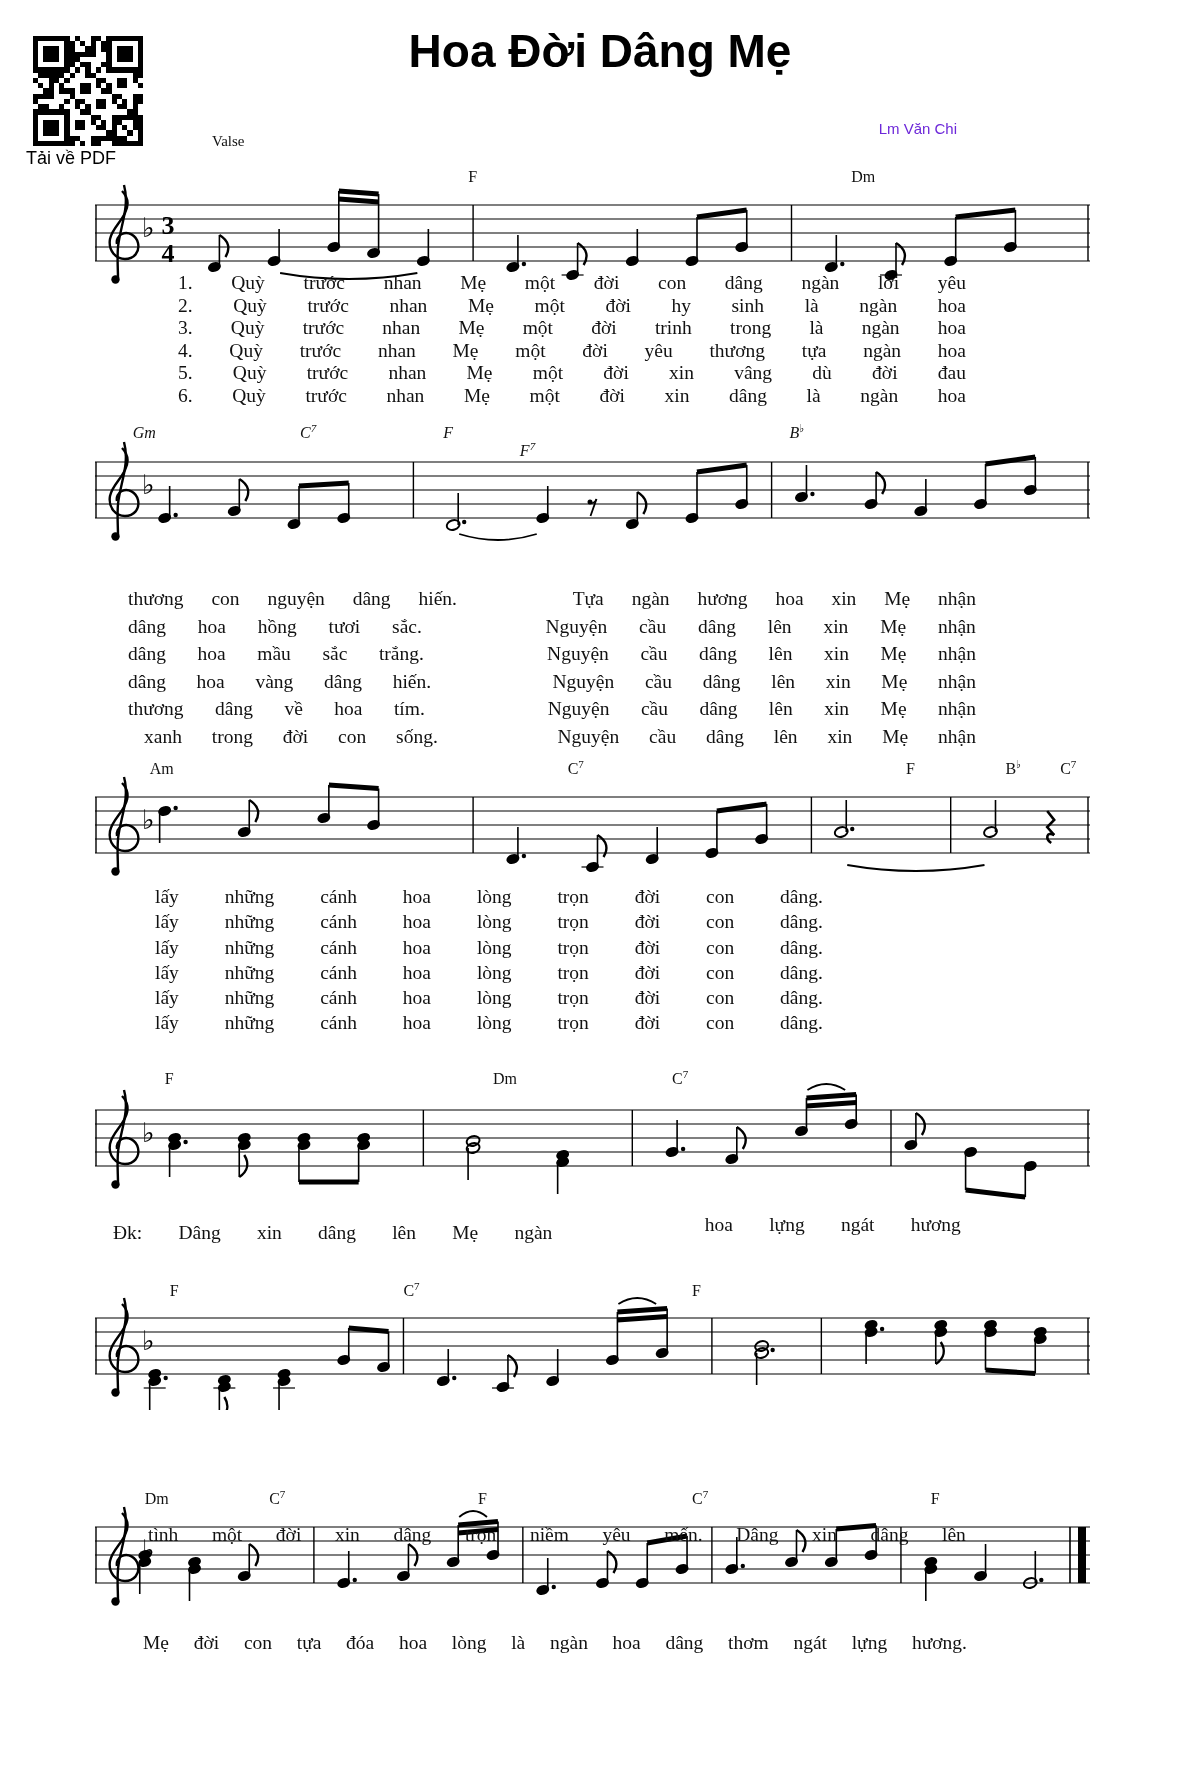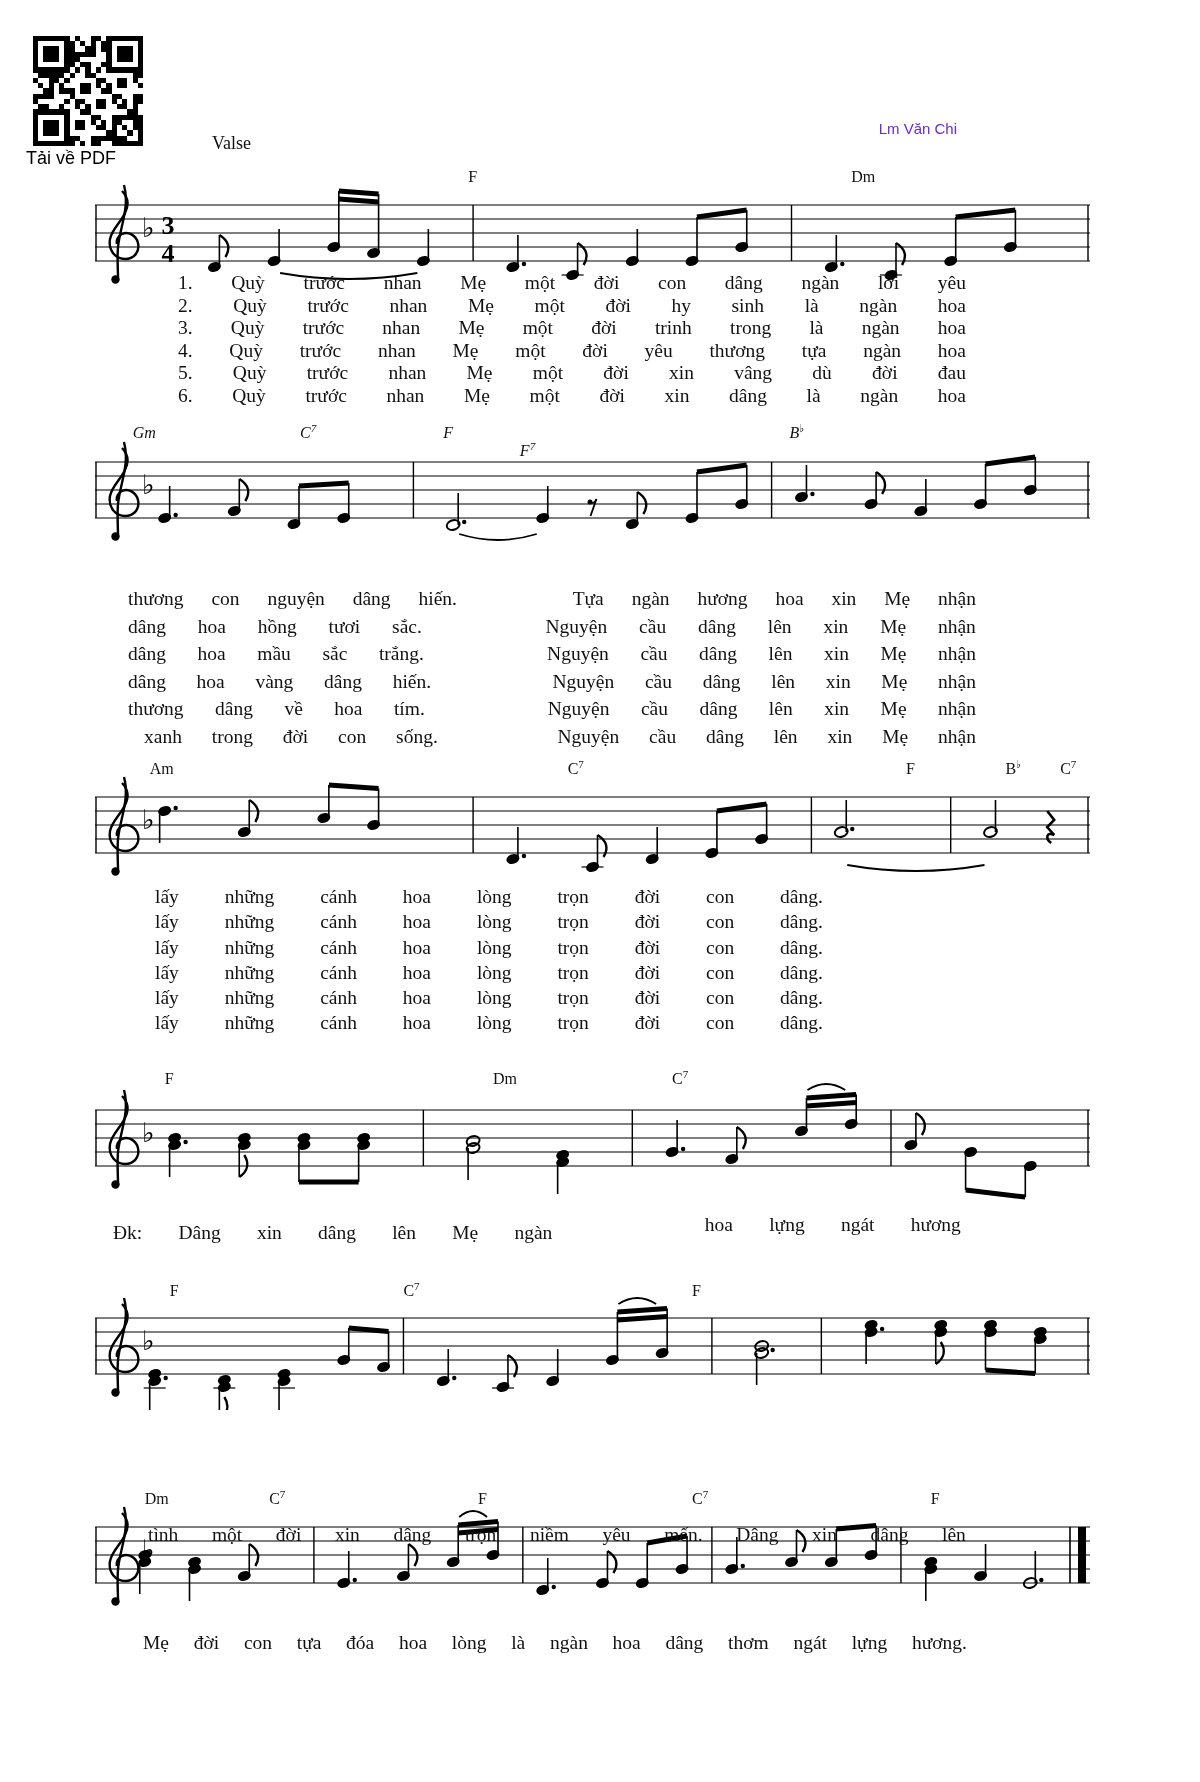--- a/index.html
+++ b/index.html
@@ -3,21 +3,21 @@
 <meta charset="utf-8">
 <style>
   html,body{margin:0;padding:0;background:#e8e8e8;}
   .page{position:relative;width:1200px;height:1782px;background:#ffffff;margin:0 auto;
         font-family:"Liberation Serif","DejaVu Serif",serif;color:#111;overflow:hidden;}
   .qr{position:absolute;left:33px;top:36px;width:110px;height:110px;cursor:pointer;}
   .qr-label{position:absolute;left:26px;top:148px;font-family:"Liberation Sans","DejaVu Sans",sans-serif;
         font-size:18px;color:#000;cursor:pointer;}
   .title{position:absolute;left:0;top:24px;width:100%;text-align:center;
         font-family:"Liberation Sans","DejaVu Sans",sans-serif;font-weight:bold;font-size:46px;color:#000;}
-  .tempo{position:absolute;left:212px;top:133px;font-size:18px;font-family:Liberation Serif, serif;}
+  .tempo{position:absolute;left:212px;top:133px;font-size:15px;font-family:Liberation Serif, serif;}
   .composer{position:absolute;right:243px;top:120px;font-family:"Liberation Sans","DejaVu Sans",sans-serif;
         font-size:15px;color:#6d28d9;}
   .chord-row{position:absolute;left:95px;width:995px;height:22px;}
   .chord{position:absolute;top:0;font-size:16px;white-space:nowrap;}
   .chord sup{font-size:11px;line-height:0;}
   .chord sup.flat{font-family:"DejaVu Sans",sans-serif;}
   svg.staff{position:absolute;left:95px;width:995px;height:120px;display:block;}
   .lyric-block{position:absolute;}
   .lyric-line{display:flex;justify-content:space-between;align-items:baseline;font-size:19.5px;
         white-space:nowrap;}
@@ -270,20 +270,21 @@
       <rect x="11" y="20" width="1" height="1" fill="#000"></rect>
       <rect x="12" y="20" width="1" height="1" fill="#000"></rect>
       <rect x="15" y="20" width="1" height="1" fill="#000"></rect>
       <rect x="16" y="20" width="1" height="1" fill="#000"></rect>
       <rect x="17" y="20" width="1" height="1" fill="#000"></rect>
       <rect x="18" y="20" width="1" height="1" fill="#000"></rect>
       <rect x="19" y="20" width="1" height="1" fill="#000"></rect>
       <rect x="20" y="20" width="1" height="1" fill="#000"></rect>
     </svg>
   <div class="qr-label">Tải về PDF</div>
+  <div class="title">Hoa Đời Dâng Mẹ</div>
   <div class="tempo">Valse</div>
   <div class="composer">Lm Văn Chi</div>
   <div id="score">
       <div class="chord-row" style="top: 168px;">
         <span class="chord" style="left: 37.5%;">F</span>
         <span class="chord" style="left: 76%;">Dm</span>
       </div>
       <svg viewBox="0 0 995 120" class="staff" style="top:177px">
         <line x1="0" y1="28" x2="995" y2="28" stroke="#000" stroke-width="1.2"></line>
         <line x1="0" y1="42" x2="995" y2="42" stroke="#000" stroke-width="1.2"></line>

